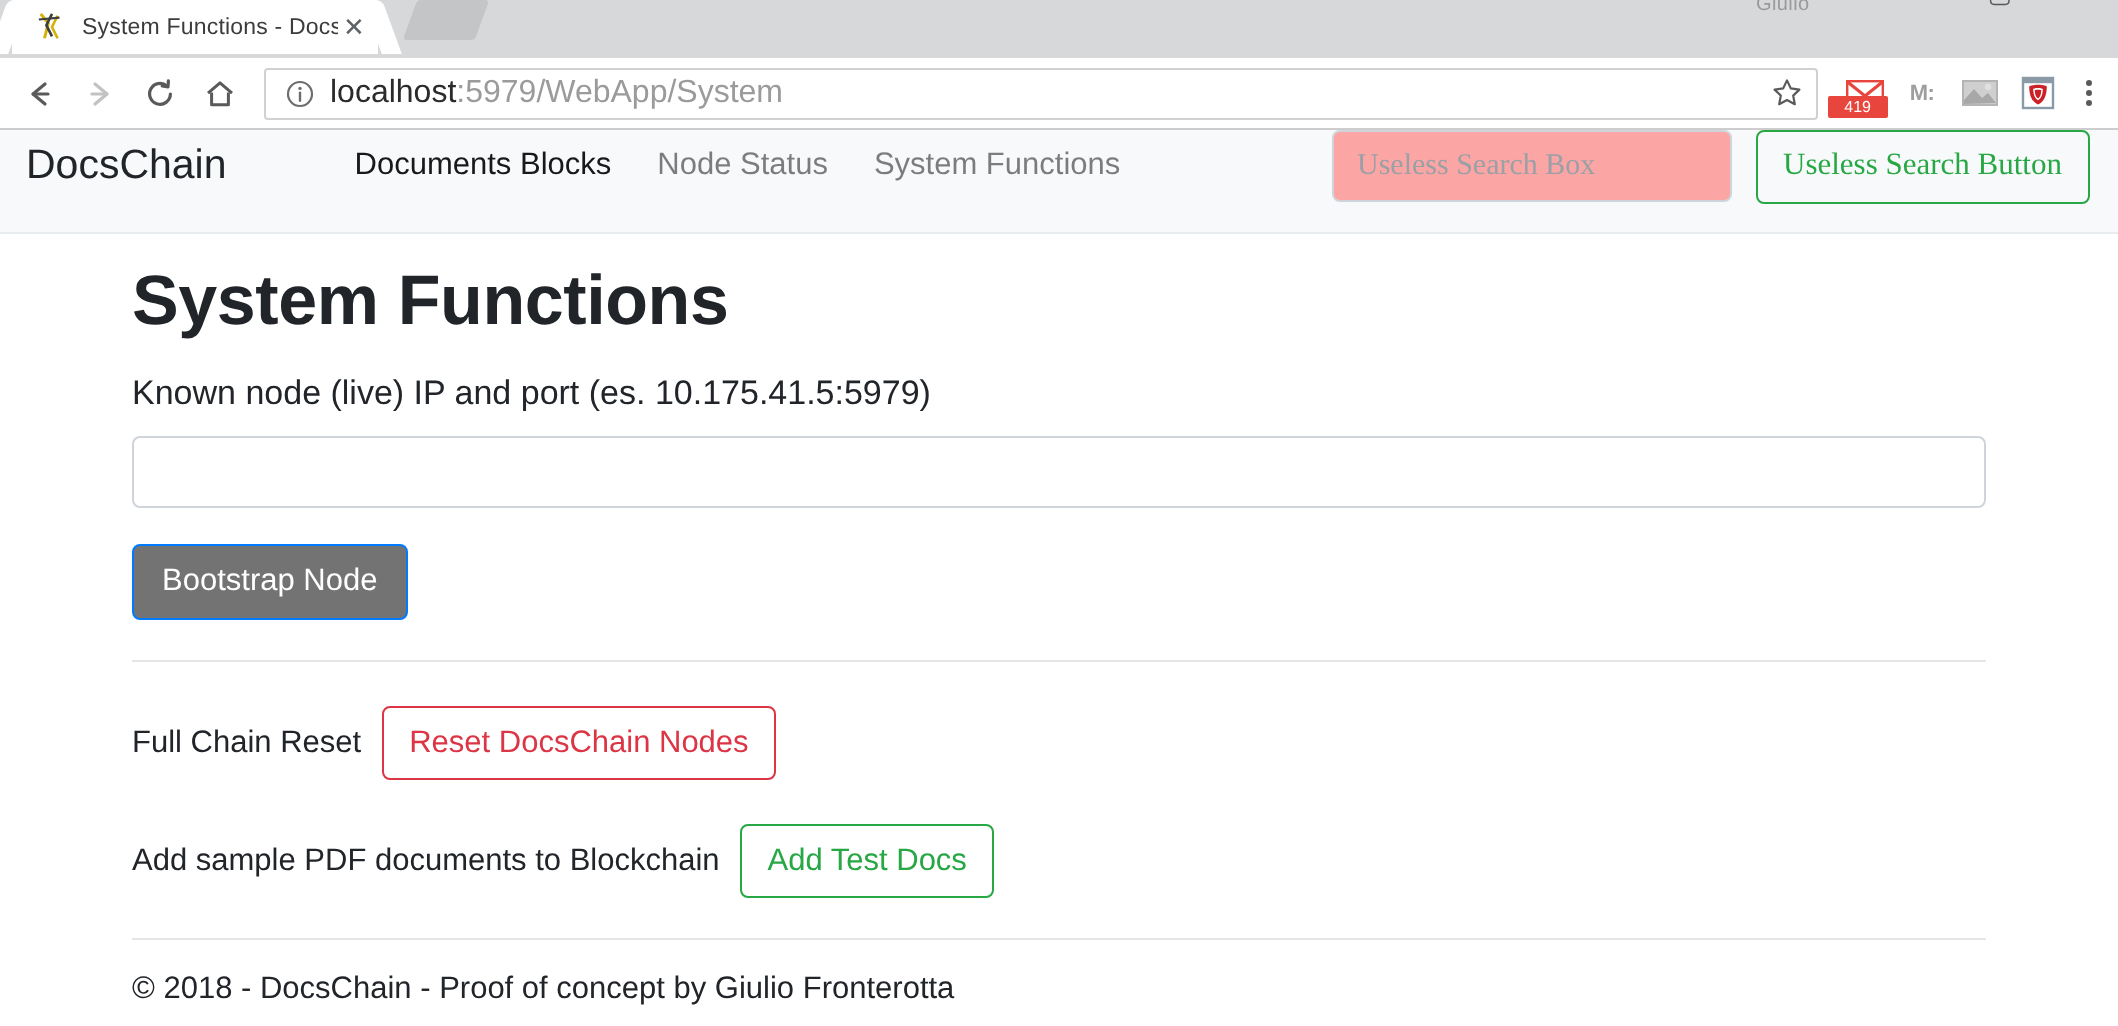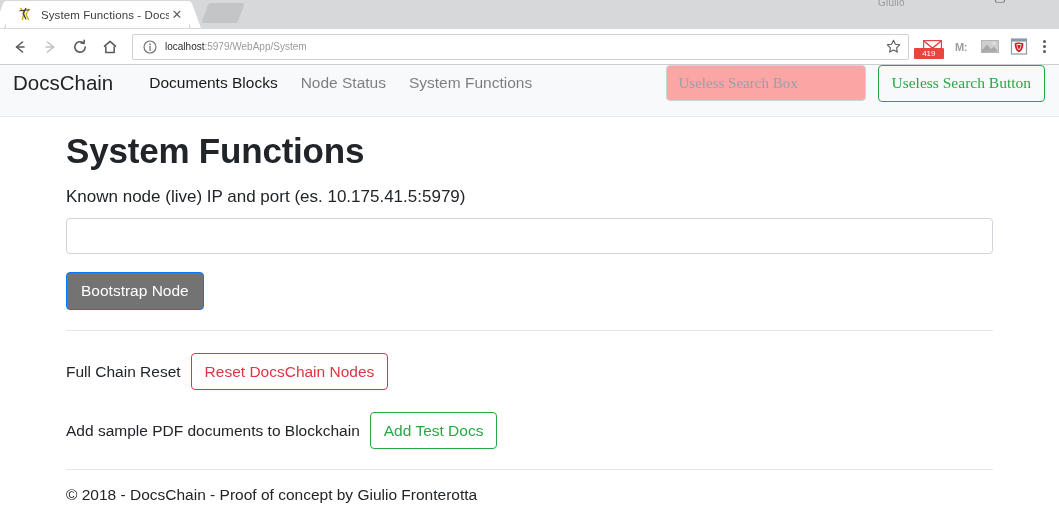--- a/index.html
+++ b/index.html
@@ -17,21 +17,21 @@
   .browser-chrome {
     position: relative;
     width: 1059px;
     background: #d9dbdd;
   }
   .tabstrip {
     position: relative;
     height: 29px;
     background: #d6d8da;
     display: flex;
-    align-items: center;
+    align-items: flex-start;
     padding-left: 6px;
   }
   .profile-name {
     position: absolute;
     top: -3px;
     left: 878px;
     font-size: 10px;
     color: #9a9a9a;
     letter-spacing: .2px;
   }
@@ -134,21 +134,21 @@
     padding: 0 6px 0 10px;
   }
   .info-icon {
     width: 14px; height: 14px;
     flex: 0 0 auto;
     margin-right: 8px;
     color: #6d6d6d;
   }
   .url-text {
     flex: 1 1 auto;
-    font-size: 10px;
+    font-size: 16px;
     color: #9b9b9b;
     white-space: nowrap;
     overflow: hidden;
   }
   .url-host { color: #2b2b2b; }
   .star-icon { width: 17px; height: 17px; color: #5a5a5a; flex: 0 0 auto; }
 
   .ext-icons { display: flex; align-items: center; gap: 3px; padding-left: 6px; }
   .ext { width: 26px; height: 26px; display: flex; align-items: center; justify-content: center; position: relative; }
   .gmail-ico { width: 19px; height: 14px; position: relative; }
@@ -169,20 +169,21 @@
 
   
   .page { background: #fff; height: 513px; }
   .navbar {
     height: 52px;
     background: #f8f9fa;
     border-bottom: 1px solid #e9ecef;
     display: flex;
     align-items: center;
     padding: 0 14px 15px 13px;
+    gap: 28px;
   }
   .brand {
     font-size: 20.5px;
     color: #212529;
     margin-right: 36px;
     white-space: nowrap;
   }
   .nav-links { display: flex; align-items: center; gap: 23px; }
   .nav-link { font-size: 15.5px; color: rgba(0,0,0,.5); white-space: nowrap; }
   .nav-link.active { color: rgba(0,0,0,.9); }

